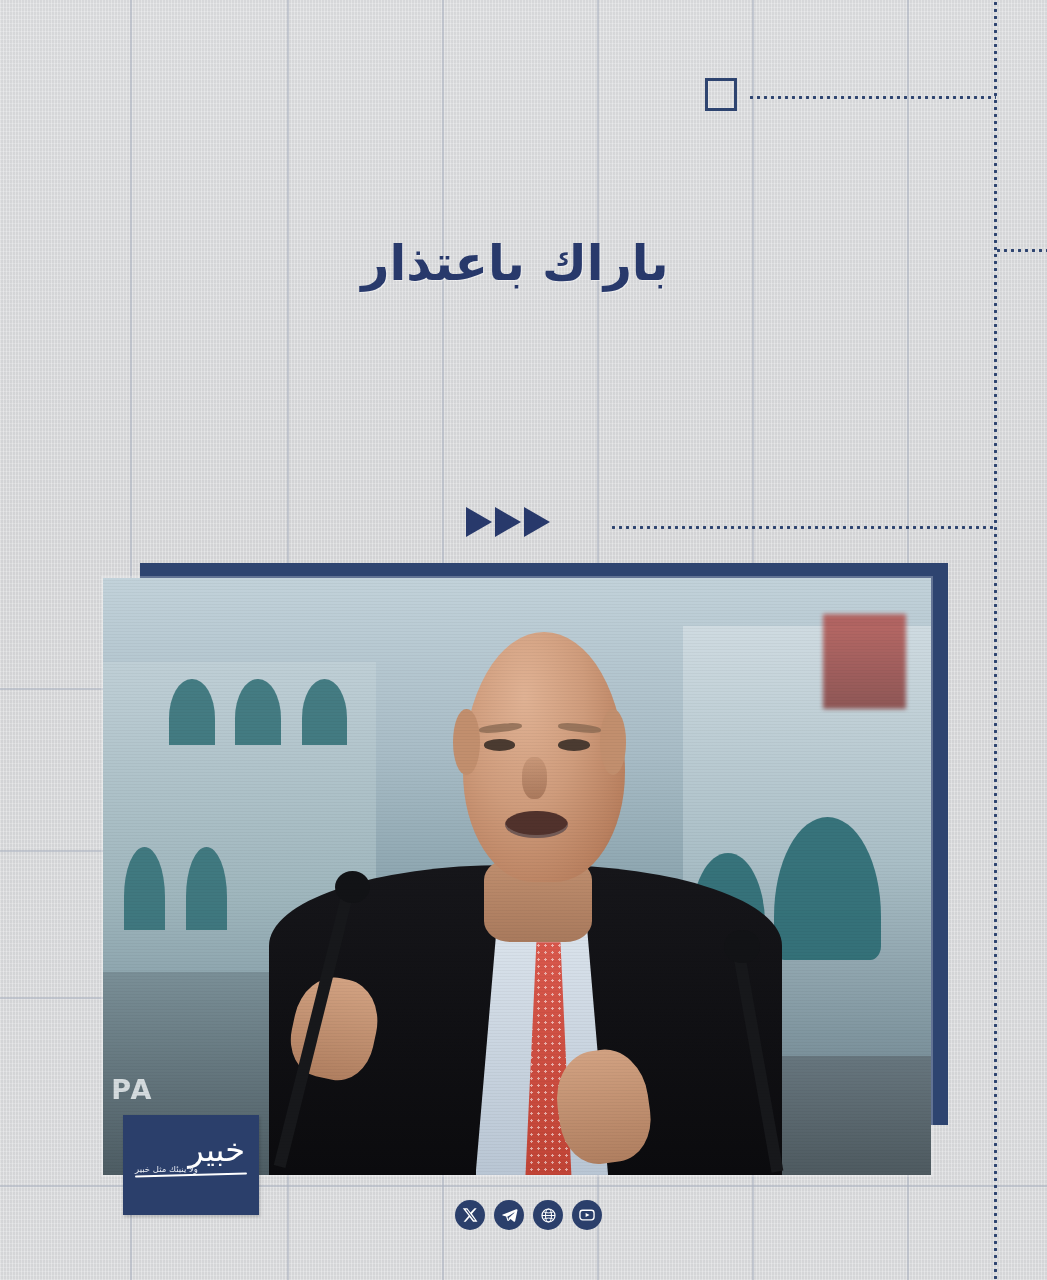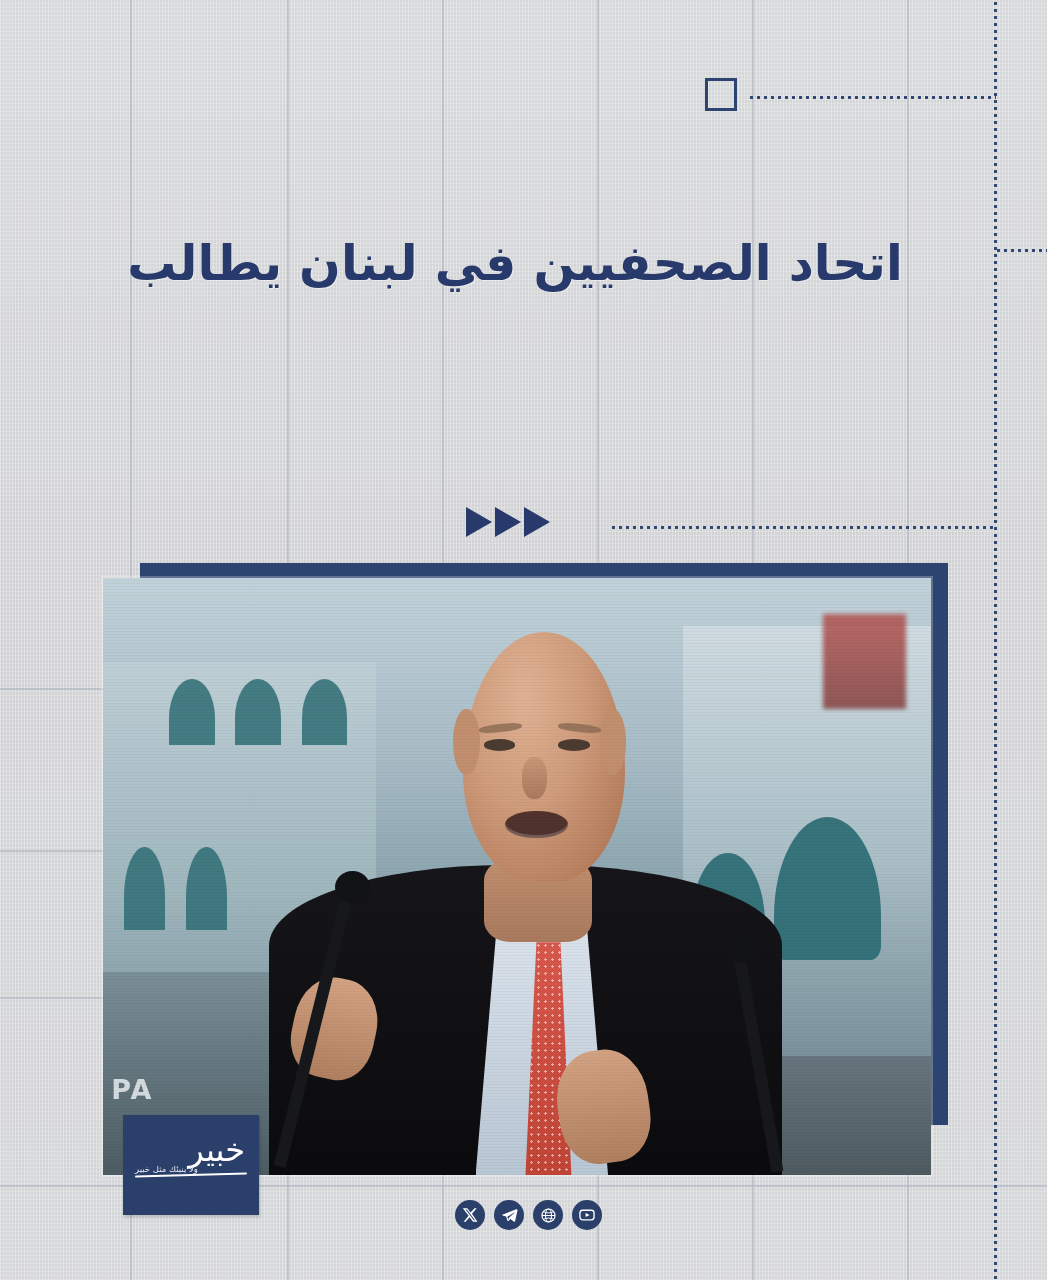--- a/index.html
+++ b/index.html
@@ -423,21 +423,21 @@
   <div class="grid-h" style="top:1185px;width:1047px;"></div>
 
   <div class="dotted-v" style="left:994px;"></div>
   <div class="dotted-h" style="left:748px;top:96px;width:248px;"></div>
   <div class="dotted-h" style="left:995px;top:249px;width:52px;"></div>
   <div class="dotted-h" style="left:610px;top:526px;width:386px;"></div>
 
   <div class="kicker-square"></div>
 
   <div class="headline">
-    <div>اتحاد الصحفيين في لبنان يطالب</div>
+    <div>باراك باعتذار</div>
   </div>
 
   <div class="chevrons">
     <span class="chev"></span>
     <span class="chev"></span>
     <span class="chev"></span>
   </div>
 
   <div class="photo-backdrop"></div>
 

